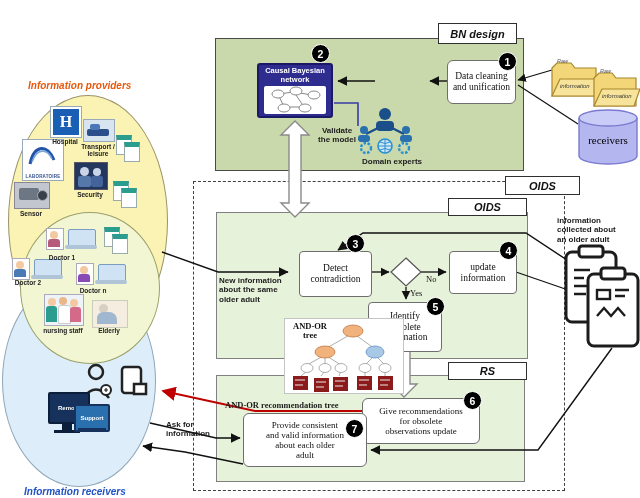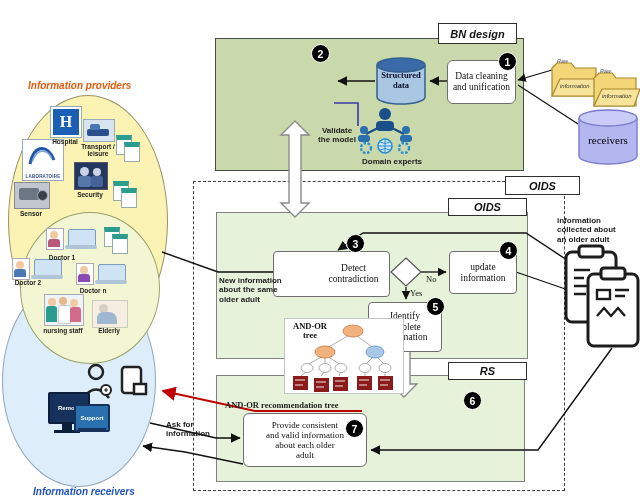--- a/index.html
+++ b/index.html
@@ -32,21 +32,21 @@
 </head>
 <body>
 
 <div id="canvas">
 
   <div class="ellipse" style="left:8px;top:95px;width:158px;height:250px;background:#faf3b4;border:1px solid #9a9368;z-index:1;"></div>
   <div class="ellipse" style="left:2px;top:275px;width:152px;height:210px;background:#ddeefa;border:1px solid #8fa6b8;z-index:1;"></div>
   <div class="ellipse" style="left:20px;top:212px;width:138px;height:150px;background:#f3f6d2;border:1px solid #9aa06a;z-index:2;"></div>
 
   <div class="lbl" style="left:28px;top:80px;font:bold italic 10px 'Liberation Sans',sans-serif;color:#e8590c;">Information providers</div>
-  <div class="lbl" style="left:24px;top:486px;font:bold italic 10px 'Liberation Sans',sans-serif;color:#1f52c4;margin-left:9px;">Information receivers</div>
+  <div class="lbl" style="left:24px;top:486px;font:bold italic 10px 'Liberation Sans',sans-serif;color:#1f52c4;">Information receivers</div>
 
   <div class="icon" style="left:51px;top:107px;width:26px;height:26px;background:#1b5fb5;border:2px solid #fff;outline:1px solid #9ab;
               display:flex;align-items:center;justify-content:center;color:#fff;
               font:bold 16px 'Liberation Serif',serif;">H</div>
   <div class="iconlbl" style="left:43px;top:138px;width:44px;">Hospital</div>
 
   <div class="icon" style="left:83px;top:119px;width:30px;height:21px;background:#d8e4f0;border:1px solid #9ab;">
     <div style="position:absolute;left:3px;top:9px;width:22px;height:7px;background:#2a4f8a;border-radius:2px;"></div>
     <div style="position:absolute;left:6px;top:4px;width:10px;height:6px;background:#4a77b5;border-radius:2px;"></div>
   </div>
@@ -208,33 +208,46 @@
 
     <polygon points="398,351 410,351 410,384 417,384 404,397 391,384 398,384" fill="#fff" stroke="#8a8a8a" stroke-width="1.4"></polygon>
 
     <polyline points="362,411 255,411 163,391" fill="none" stroke="#c00000" stroke-width="1.8" marker-end="url(#ar)"></polyline>
 
     <polyline points="150,423 216,438 240,438" fill="none" stroke="#111" stroke-width="1.4" marker-end="url(#ab)"></polyline>
 
     <polyline points="243,464 185,452 143,446" fill="none" stroke="#111" stroke-width="1.4" marker-end="url(#ab)"></polyline>
   </svg>
 
+  <div class="abs" style="left:257px;top:63px;width:76px;height:55px;background:#2e2c8e;border:2px solid #1a1966;
+              border-radius:3px;z-index:6;box-sizing:border-box;">
+    <div class="pre" style="position:absolute;left:0;top:2px;width:100%;text-align:center;
+                font:bold 7.5px 'Liberation Sans',sans-serif;color:#fff;line-height:1.15;">Causal Bayesian
+network</div>
+    <div style="position:absolute;left:5px;top:21px;width:62px;height:28px;background:#fff;border-radius:2px;">
+      <svg width="62" height="28" viewBox="0 0 62 28">
+        <g fill="#fff" stroke="#888" stroke-width="1">
+          <line x1="14" y1="8" x2="30" y2="6"></line>
+            <line x1="30" y1="6" x2="48" y2="9"></line>
+          <line x1="14" y1="8" x2="20" y2="21"></line>
+            <line x1="30" y1="6" x2="40" y2="21"></line>
+          <line x1="20" y1="21" x2="40" y2="21"></line>
+          <ellipse cx="14" cy="8" rx="6" ry="4"></ellipse>
+            <ellipse cx="32" cy="5" rx="6" ry="4"></ellipse>
+          <ellipse cx="50" cy="9" rx="6" ry="4"></ellipse>
+            <ellipse cx="20" cy="22" rx="6" ry="4"></ellipse>
+          <ellipse cx="41" cy="22" rx="6" ry="4"></ellipse>
+        </g>
+      </svg>
+    </div>
+  </div>
   <div class="badge" style="left:311px;top:44px;">
     <span>2</span>
     </div>
 
-  <div class="abs" style="left:375px;top:56px;z-index:6;">
-    <svg width="52" height="50" viewBox="0 0 52 50">
-      <path d="M2,9 v32 a24,7 0 0 0 48,0 v-32" fill="#a9c6e2" stroke="#33608f" stroke-width="1.5"></path>
-      <ellipse cx="26" cy="9" rx="24" ry="7" fill="#3a6ba8" stroke="#33608f" stroke-width="1.5"></ellipse>
-    </svg>
-    <div class="pre" style="position:absolute;left:0;top:15px;width:52px;text-align:center;
-                font:bold 8.5px 'Liberation Serif',serif;color:#0a0a2a;line-height:1.15;">Structured
-data</div>
-  </div>
 
   <div class="fbox pre" style="left:447px;top:60px;width:67px;height:42px;border-radius:6px;">
     <span class="pre">Data cleaning
 and unification</span></div>
   <div class="badge" style="left:498px;top:52px;">
     <span>1</span>
     </div>
 
   <div class="lbl pre" style="left:313px;top:126px;width:48px;text-align:center;">Validate
 the model</div>
@@ -276,21 +289,21 @@
 
   <div class="abs" style="left:577px;top:108px;z-index:6;">
     <svg width="62" height="60" viewBox="0 0 62 60">
       <path d="M2,10 v38 a29,8 0 0 0 58,0 v-38" fill="#b4b6f0" stroke="#7a7ad0" stroke-width="1.4"></path>
       <ellipse cx="31" cy="10" rx="29" ry="8" fill="#caccf8" stroke="#7a7ad0" stroke-width="1.4"></ellipse>
     </svg>
     <div style="position:absolute;left:0;top:26px;width:62px;text-align:center;
                 font:11px 'Liberation Serif',serif;color:#000;">receivers</div>
   </div>
 
-  <div class="fbox" style="left:273px;top:251px;width:71px;height:44px;padding-left:44px;">
+  <div class="fbox" style="left:299px;top:251px;width:71px;height:44px;">
     <span class="pre">Detect
 contradiction</span>
     </div>
   <div class="badge" style="left:346px;top:234px;">
     <span>3</span>
     </div>
 
   <div class="slbl" style="left:426px;top:274px;">No</div>
   <div class="slbl" style="left:410px;top:288px;">Yes</div>
 
@@ -361,20 +374,25 @@
         <line x1="74" y1="61" x2="84" y2="61"></line>
           <line x1="74" y1="66" x2="82" y2="66"></line>
         <line x1="95" y1="61" x2="105" y2="61"></line>
           <line x1="95" y1="66" x2="103" y2="66"></line>
       </g>
     </svg>
   </div>
 
   <div class="lbl" style="left:225px;top:400px;width:142px;font:bold 8.5px 'Liberation Serif',serif;">AND-OR recommendation tree</div>
 
+  <div class="fbox" style="left:362px;top:398px;width:116px;height:44px;border-radius:6px;font-size:9px;">
+    <span class="pre">Give recommendations
+for obsolete
+observations update</span>
+    </div>
   <div class="badge" style="left:463px;top:391px;">
     <span>6</span>
     </div>
 
   <div class="fbox" style="left:243px;top:413px;width:122px;height:52px;border-radius:6px;font-size:9px;">
     <span class="pre">Provide consistent
 and valid information
 about each older
 adult</span>
     </div>

